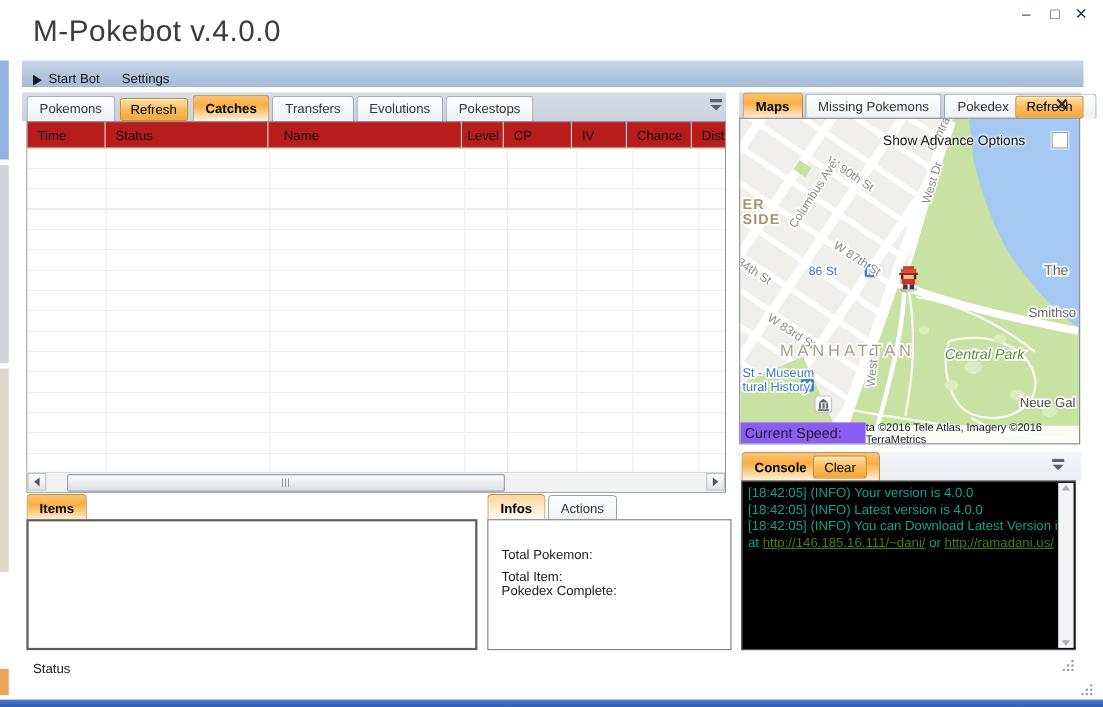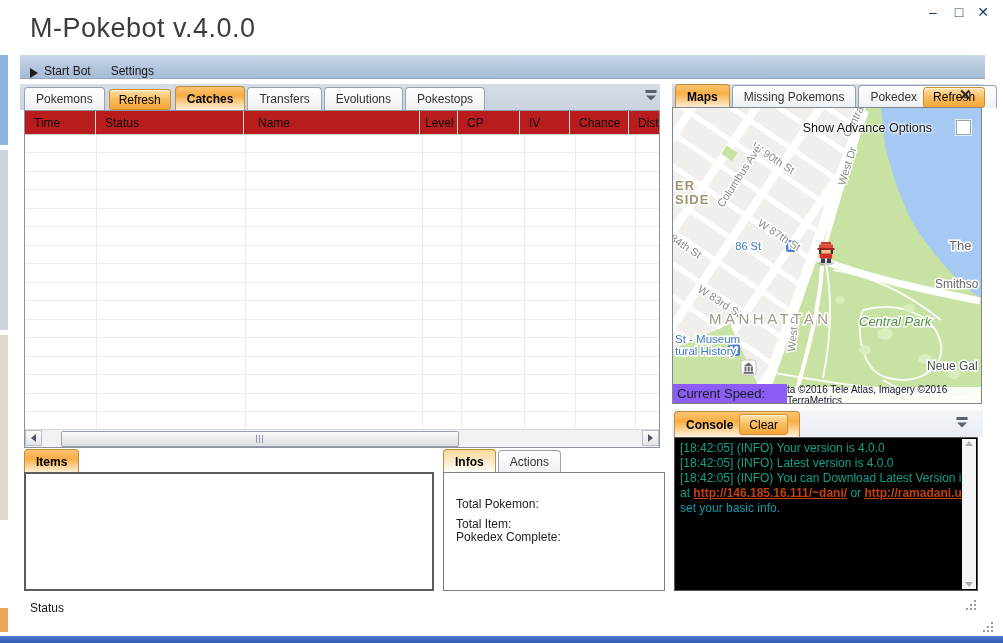--- a/index.html
+++ b/index.html
@@ -50,21 +50,21 @@
   .sao{position:absolute;top:12px;right:10px;display:flex;align-items:center;gap:24px;font-size:12.5px;color:#111;
        text-shadow:0 0 3px #fff,0 0 3px #fff,0 0 3px #fff;}
   .checkbox{width:13px;height:13px;background:#fff;border:1px solid #9aa2ab;box-shadow:0 0 0 1px rgba(255,255,255,.7);}
   .speed-box{position:absolute;left:0px;bottom:0px;width:114px;height:19px;background:#8b5cf6;display:flex;align-items:center;font-size:13px;color:#1c1c1c;padding-left:4px;box-sizing:border-box;}
   .attrib{position:absolute;left:114px;right:0;bottom:0;height:16px;background:rgba(255,255,255,.9);display:flex;align-items:center;justify-content:flex-end;font-size:10px;color:#15152e;padding-right:4px;}
   
   .console-area{left:674px;top:437px;width:304px;height:154px;background:#000;border:1px solid #555;box-sizing:border-box;font-size:12px;line-height:15px;padding:3px 5px 3px 5px;overflow:hidden;}
   .vscroll{position:absolute;right:1px;top:1px;bottom:1px;width:14px;background:#f3f4f6;display:flex;flex-direction:column;justify-content:space-between;align-items:center;padding:2px 0;box-sizing:border-box;}
   .tri-u{width:0;height:0;border-bottom:5px solid #a9adb3;border-left:4px solid transparent;border-right:4px solid transparent;}
   .tri-d{width:0;height:0;border-top:5px solid #a9adb3;border-left:4px solid transparent;border-right:4px solid transparent;}
-  .c-link{color:#c2410c;text-decoration:underline;font-weight:bold;}
+  .c-link{color:#4d7c0f;text-decoration:underline;}
   
   .taskbar{left:0;bottom:0;width:1003px;height:7px;background:linear-gradient(180deg,#4a7ad2,#2f5cb0);}
   .lart{left:0;width:8px;opacity:.85;}
   .statusbar-text{left:30px;top:601px;font-size:12px;color:#141414;}
 </style>
 </head>
 <body>
 
 <div class="abs lart" style="top:55px;height:90px;background:#7da7d9;"></div>
 <div class="abs lart" style="top:150px;height:180px;background:#c9cdd4;"></div>
@@ -327,21 +327,20 @@
 <svg class="abs dock-chevron" style="left:956px;top:417px;" viewBox="0 0 12 11">
   <rect x="0.5" y="0" width="11" height="3" fill="#57616f"></rect>
     <polygon points="1,5.5 11,5.5 6,10.5" fill="#57616f"></polygon>
 </svg>
 
 <div class="abs console-area">
   <div style="color:#12a089;">[18:42:05] (INFO) Your version is 4.0.0</div>
   <div style="color:#12a089;">[18:42:05] (INFO) Latest version is 4.0.0</div>
   <div style="color:#12a089;">[18:42:05] (INFO) You can Download Latest Version it</div>
   <div style="color:#12a089;"><span>at </span><span class="c-link">http://146.185.16.111/~dani/</span><span> or </span><span class="c-link">http://ramadani.us/</span></div>
-  <div style="color:#1498a8;">set your basic info.</div>
   <div class="vscroll">
     <span class="tri-u"></span>
     <span class="tri-d"></span>
   </div>
 </div>
 
 <div class="abs statusbar-text">Status</div>
 <svg class="abs" style="left:966px;top:600px;" width="12" height="12">
   <g fill="#9b9b9b">
       <rect x="8" y="0" width="2" height="2"></rect>

